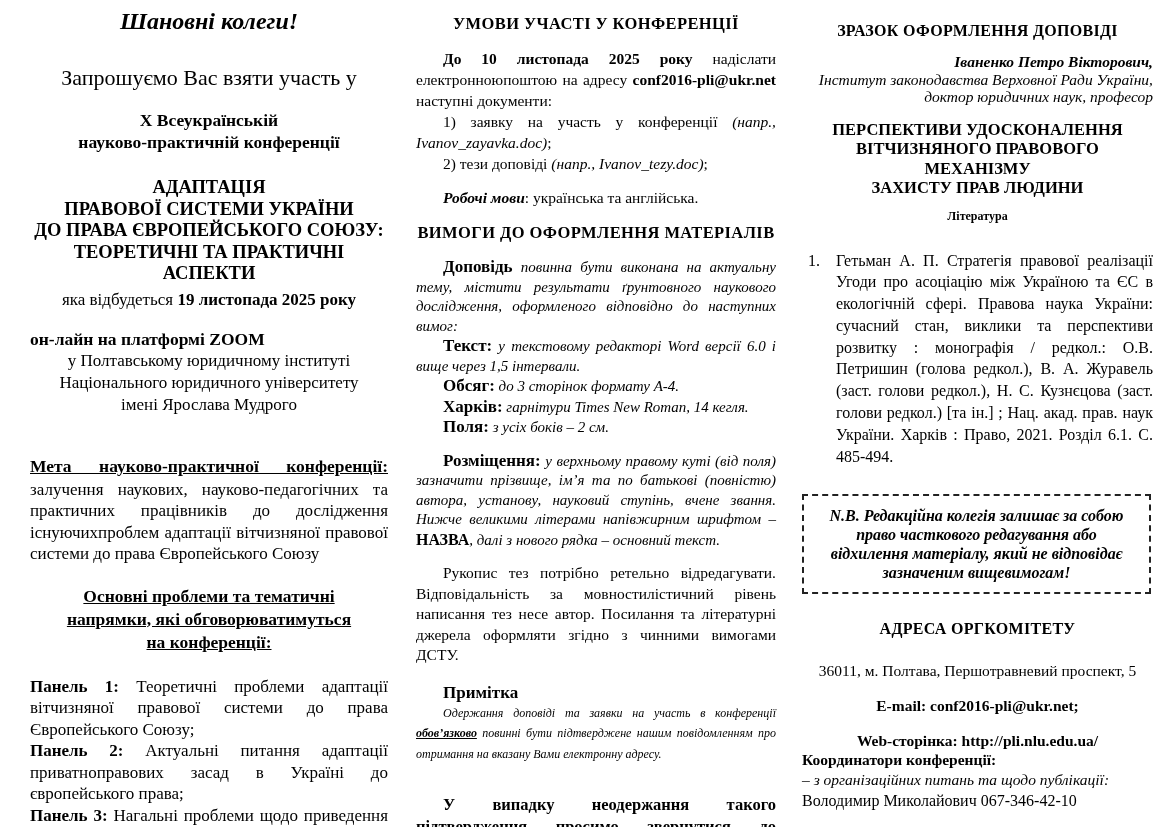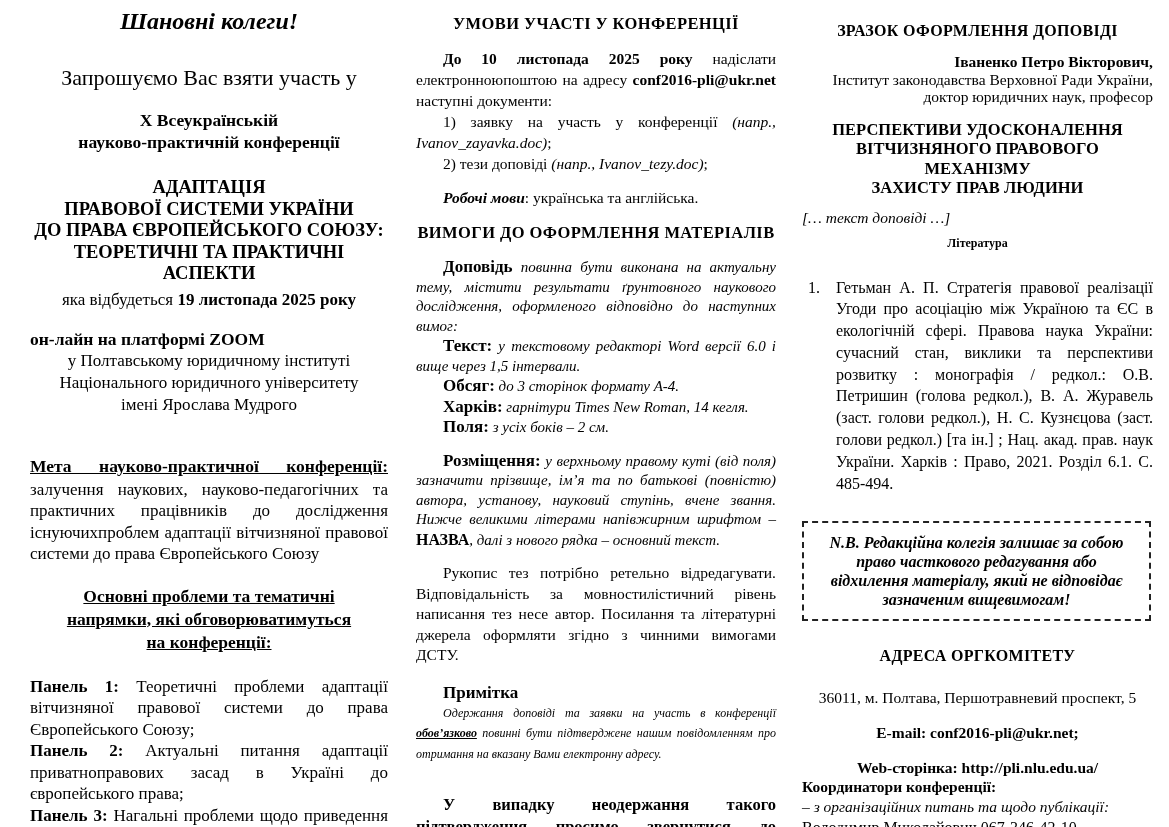--- a/index.html
+++ b/index.html
@@ -42,21 +42,21 @@
   .placement{margin-top:13px;}
   .placement .caps{font-size:16px;font-weight:bold;font-style:normal;}
   .manuscript{font-size:15.5px;line-height:20.5px;text-align:justify;text-indent:27px;margin-top:13px;}
   .note-h{font-size:17px;font-weight:bold;text-indent:27px;margin-top:17px;}
   .note{font-size:12px;font-style:italic;line-height:20.5px;text-align:justify;text-indent:27px;}
   .note .ob{font-weight:bold;text-decoration:underline;}
   .warning{font-size:16.5px;font-weight:bold;line-height:22px;text-align:justify;text-indent:27px;margin-top:30px;}
 
   
   .c3-h{font-size:16px;font-weight:bold;text-align:center;letter-spacing:.3px;margin-bottom:13px;}
-  .author{text-align:right;font-size:15.5px;line-height:17.5px;margin-top:8px;}
+  .author{text-align:right;font-size:15.5px;font-style:italic;line-height:17.5px;margin-top:8px;}
   .author .author-name{font-weight:bold;}
   .sample-title{font-size:16.5px;font-weight:bold;text-align:center;line-height:19.5px;margin:14px 0 11px;}
   .placeholder{font-size:15.5px;font-style:italic;margin-bottom:9px;}
   .lit-h{font-size:12px;font-weight:bold;text-align:center;margin-bottom:26px;}
   .lit{position:relative;padding-left:34px;font-size:16px;line-height:21.8px;text-align:justify;}
   .lit-num{position:absolute;left:6px;top:0;}
   .nb-box{border:2px dashed #222;padding:10px 16px;margin:27px 2px 26px 0;text-align:center;
           font-size:16px;font-weight:bold;font-style:italic;line-height:19px;}
   .addr-h{font-size:16px;font-weight:bold;text-align:center;letter-spacing:.3px;margin-bottom:24px;}
   .addr{font-size:15.5px;text-align:center;margin-bottom:17px;}
@@ -117,21 +117,20 @@
   <div class="col col3">
     <div class="c3-h">ЗРАЗОК ОФОРМЛЕННЯ ДОПОВІДІ</div>
     <div class="author">
       <div class="author-name">Іваненко Петро Вікторович,</div>
       <div>Інститут законодавства Верховної Ради України,</div>
       <div>доктор юридичних наук, професор</div>
     </div>
     <div class="sample-title pre">ПЕРСПЕКТИВИ УДОСКОНАЛЕННЯ
 ВІТЧИЗНЯНОГО ПРАВОВОГО МЕХАНІЗМУ
 ЗАХИСТУ ПРАВ ЛЮДИНИ</div>
-    <div class="placeholder">[… текст доповіді …]</div>
     <div class="lit-h">Література</div>
     <div class="lit">
       <span class="lit-num">1.</span>
       <span>Гетьман А. П. Стратегія правової реалізації Угоди про асоціацію між Україною та ЄС в екологічній сфері. Правова наука України: сучасний стан, виклики та перспективи розвитку : монографія / редкол.: О.В. Петришин (голова редкол.), В. А. Журавель (заст. голови редкол.), Н. С. Кузнєцова (заст. голови редкол.) [та ін.] ; Нац. акад. прав. наук України. Харків : Право, 2021. Розділ 6.1. С. 485-494.</span>
     </div>
     <div class="nb-box">
       <span>N.B. Редакційна колегія залишає за собою право часткового редагування або відхилення матеріалу, який не відповідає зазначеним вищевимогам!</span>
     </div>
     <div class="addr-h">АДРЕСА ОРГКОМІТЕТУ</div>
     <div class="addr">36011, м. Полтава, Першотравневий проспект, 5</div>

